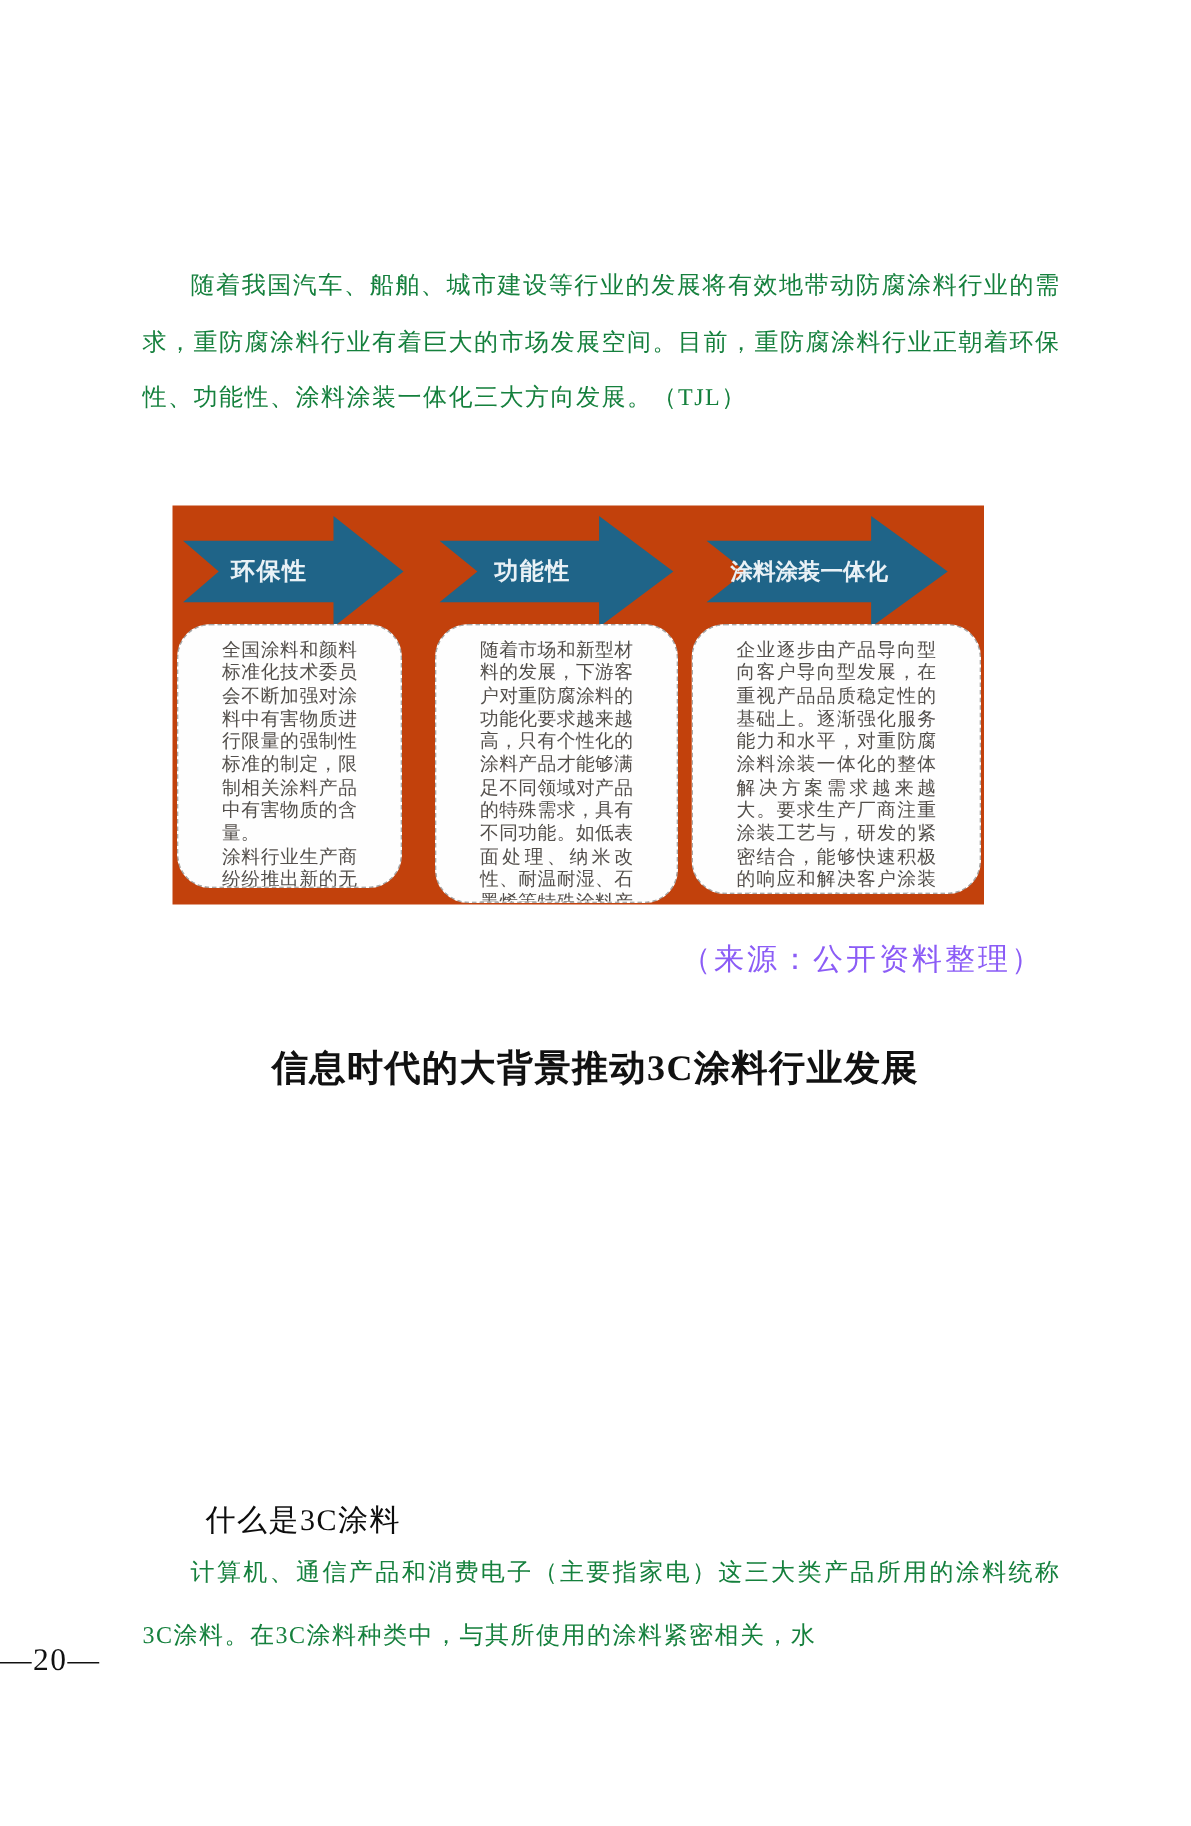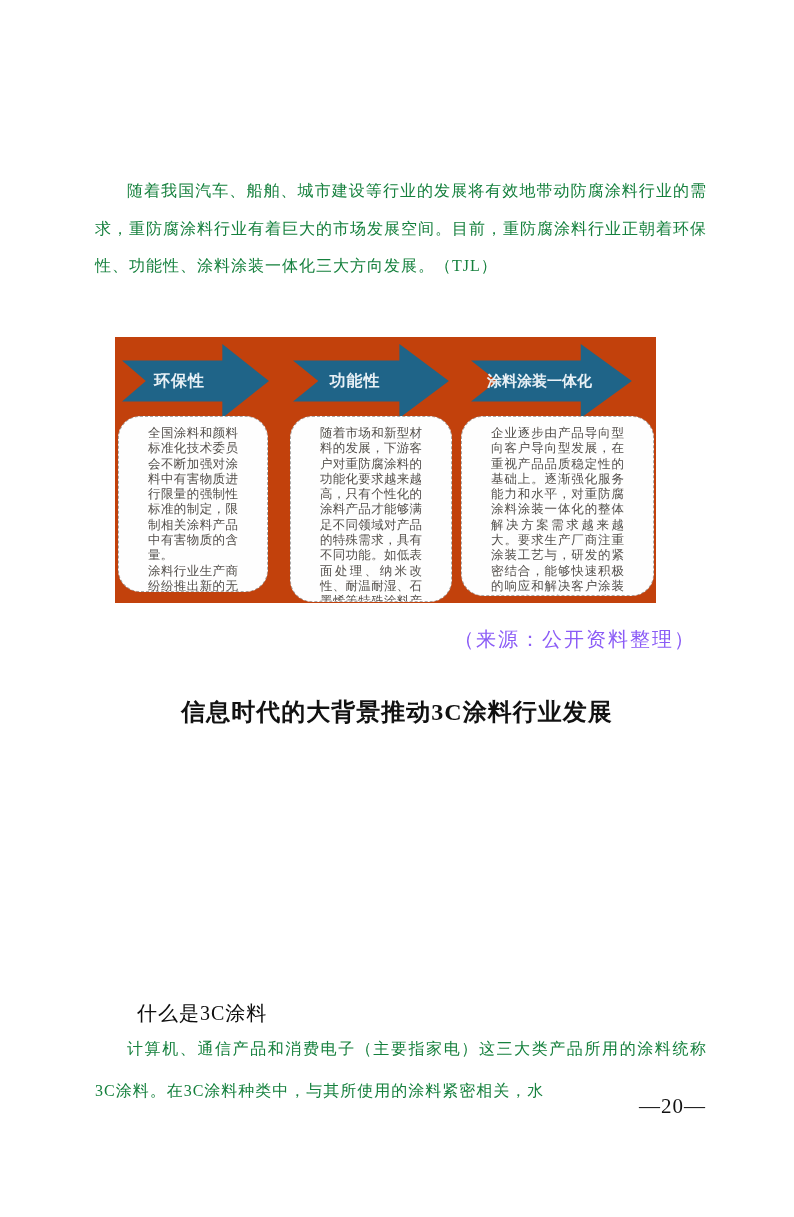--- a/index.html
+++ b/index.html
@@ -29,21 +29,21 @@
     position:absolute; left:0; top:696px; width:794px;
     text-align:center; font-size:24px; font-weight:bold;
     letter-spacing:1px; color:#111;
   }
   .source-note {
     position:absolute; left:95px; top:626px; width:601px;
     text-align:right; font-size:20px; letter-spacing:2px; color:#8b5cf6;
   }
   .page-number {
     position:absolute; left:0; top:1094px; width:706px;
-    text-align:right; font-size:21px; color:#111; letter-spacing:1px;
+    text-align:left; font-size:21px; color:#111; letter-spacing:1px;
   }
   
   .diagram {
     position:absolute; left:115px; top:337px; width:541px; height:266px;
     background:#c2410c;
   }
   .arrow-wrap { position:absolute; top:4px; height:80px; }
   .arrow-1 { left:7px;   width:149px; }
   .arrow-2 { left:178px; width:158px; }
   .arrow-3 { left:356px; width:163px; }

